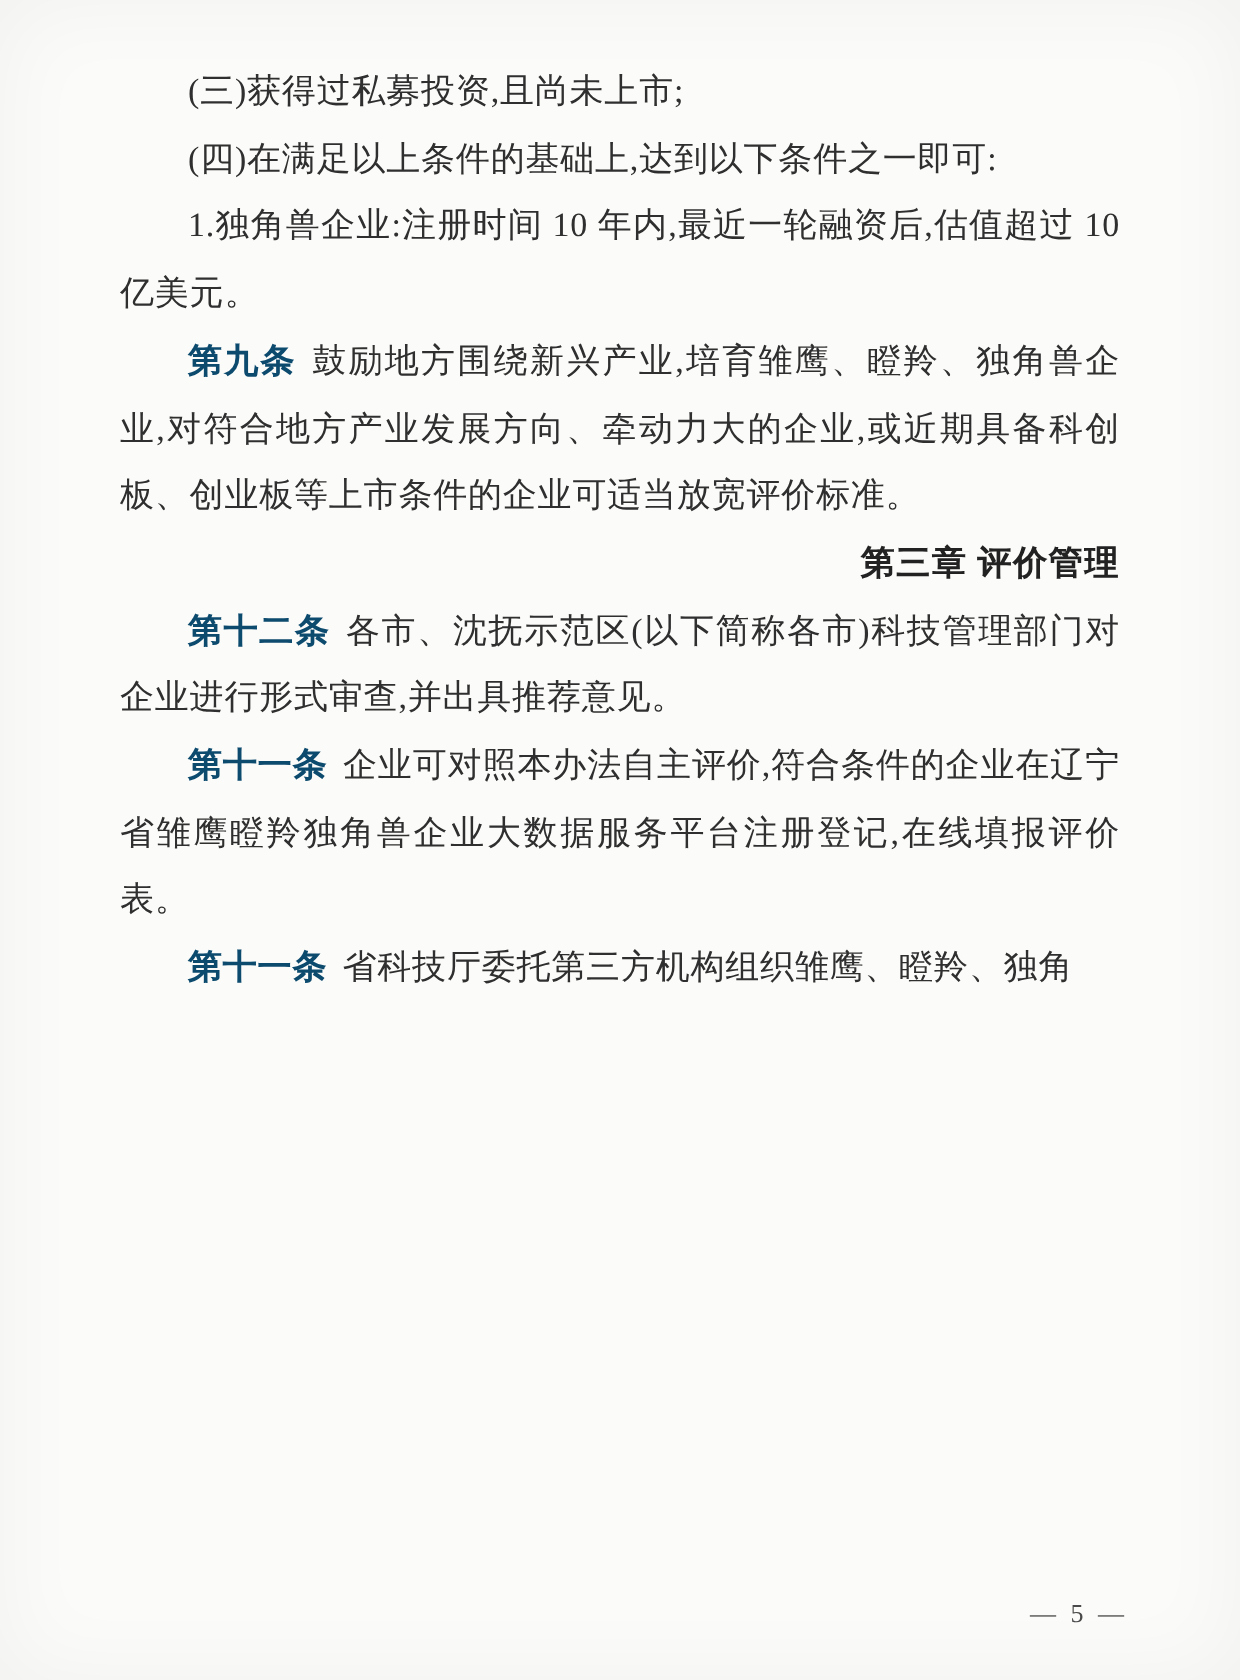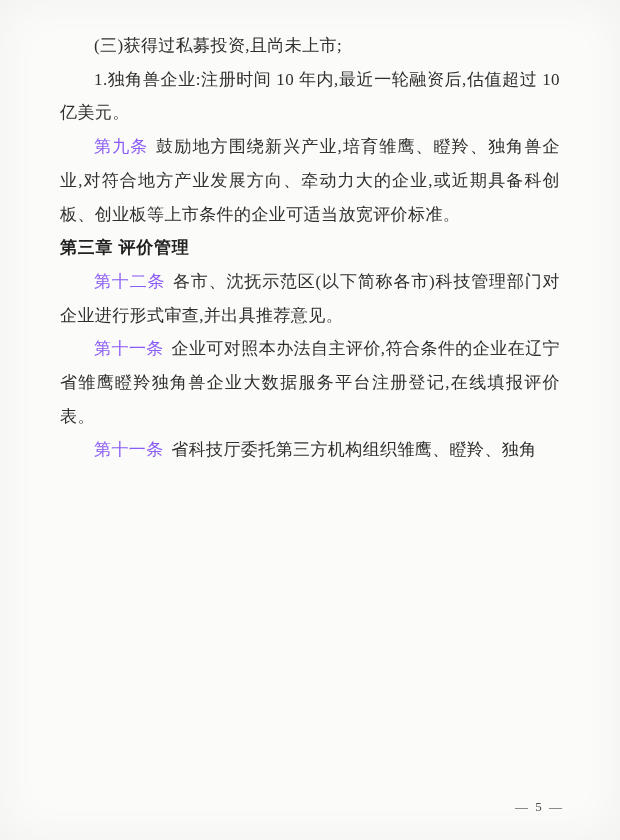--- a/index.html
+++ b/index.html
@@ -24,51 +24,52 @@
   }
   .para {
     margin: 0;
     line-height: 33.7px;
     text-align: justify;
     text-justify: inter-ideograph;
     text-indent: 2em;
     letter-spacing: 0.4px;
   }
   .lead {
-    font-weight: normal;
-    color: #8b5cf6;
+    font-weight: bold;
+    color: #0c4a6e;
   }
   .lead:not(:empty) {
     margin-right: 0.45em;
   }
   .heading {
     margin: 0;
     line-height: 33.7px;
     font-size: 17px;
     font-weight: bold;
-    text-align: left;
+    text-align: right;
     letter-spacing: 0.8px;
     color: #222222;
   }
   .pagenum {
     position: absolute;
     right: 56px;
     top: 799px;
     font-size: 13px;
     letter-spacing: 2px;
     color: #4a4a4a;
   }
 </style>
 </head>
 <body>
 
 <div class="page">
 
   <p class="para"><b class="lead"></b><span>(三)获得过私募投资,且尚未上市;</span></p>
 
+  <p class="para"><b class="lead"></b><span>(四)在满足以上条件的基础上,达到以下条件之一即可:</span></p>
 
   <p class="para"><b class="lead"></b><span>1.独角兽企业:注册时间 10 年内,最近一轮融资后,估值超过 10 亿美元。</span></p>
 
 
 
   <p class="para"><b class="lead">第九条</b><span>鼓励地方围绕新兴产业,培育雏鹰、瞪羚、独角兽企业,对符合地方产业发展方向、牵动力大的企业,或近期具备科创板、创业板等上市条件的企业可适当放宽评价标准。</span></p>
 
 
   <h2 class="heading">第三章 评价管理</h2>
 

